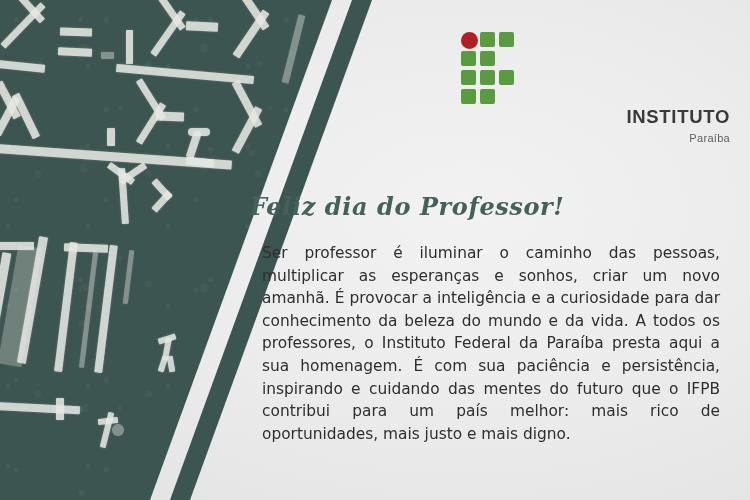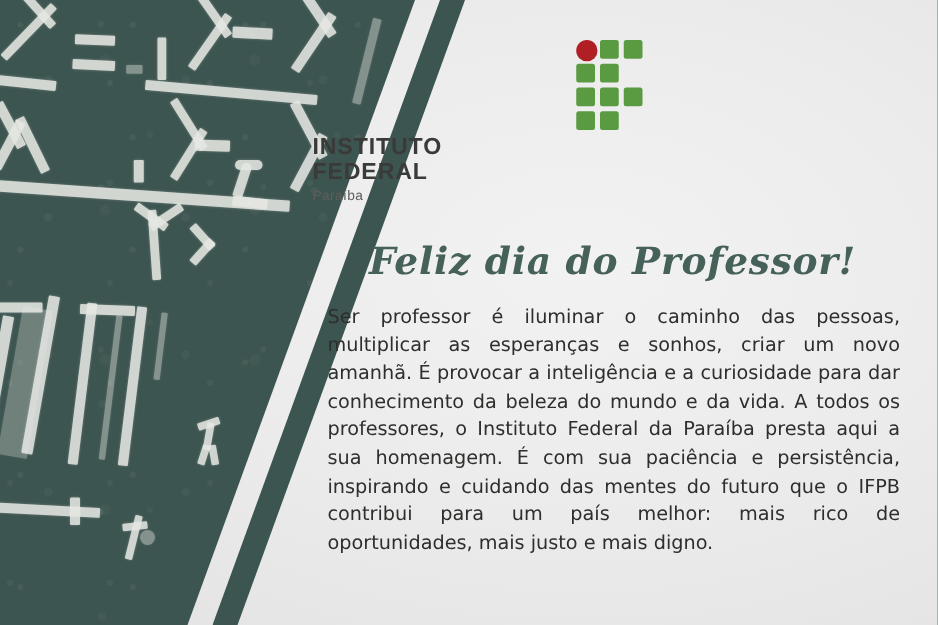--- a/index.html
+++ b/index.html
@@ -74,21 +74,21 @@
     width: 480px;
     height: 500px;
   }
 
   
   .logo-block {
     position: absolute;
     top: 28px;
     left: 0;
     width: 480px;
-    text-align: left;
+    text-align: right;
   }
   .logo-grid {
     position: relative;
     width: 64px;
     height: 72px;
     margin: 0 auto 8px auto;
   }
   .lg-cell {
     position: absolute;
     width: 15px;
@@ -125,22 +125,22 @@
     font-family: "DejaVu Serif", "Liberation Serif", serif;
     font-style: italic;
     font-weight: bold;
     color: #46605a;
   }
   .headline {
     position: absolute;
     top: 192px;
     left: 0;
     width: 480px;
-    text-align: center;
-    font-size: 30px;
+    text-align: left;
+    font-size: 24px;
     letter-spacing: .6px;
   }
 
   
   .body-copy {
     position: absolute;
     top: 242px;
     left: 12px;
     width: 458px;
     font-size: 15.4px;
@@ -260,21 +260,20 @@
 
         <div class="lg-cell" style="left:3px;  top:42px;"></div>
         <div class="lg-cell" style="left:22px; top:42px;"></div>
         <div class="lg-cell" style="left:41px; top:42px;"></div>
 
         <div class="lg-cell" style="left:3px;  top:61px;"></div>
         <div class="lg-cell" style="left:22px; top:61px;"></div>
       </div>
       <div class="logo-name">
         <span>INSTITUTO</span>
-        <span class="l2">FEDERAL</span>
       </div>
       <div class="logo-sub">Paraíba</div>
     </div>
 
     <div class="headline script">Feliz dia do Professor!</div>
 
     <div class="body-copy">
       <span>Ser professor é iluminar o caminho das pessoas, multiplicar as esperanças e sonhos, criar um novo amanhã. É provocar a inteligência e a curiosidade para dar conhecimento da beleza do mundo e da vida. A todos os professores, o Instituto Federal da Paraíba presta aqui a sua homenagem. É com sua paciência e persistência, inspirando e cuidando das mentes do futuro que o IFPB contribui para um país melhor: mais rico de oportunidades, mais justo e mais digno.</span>
     </div>
 

